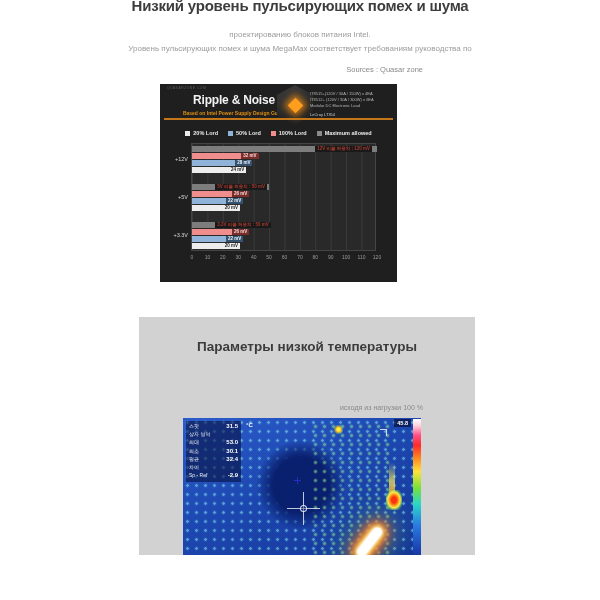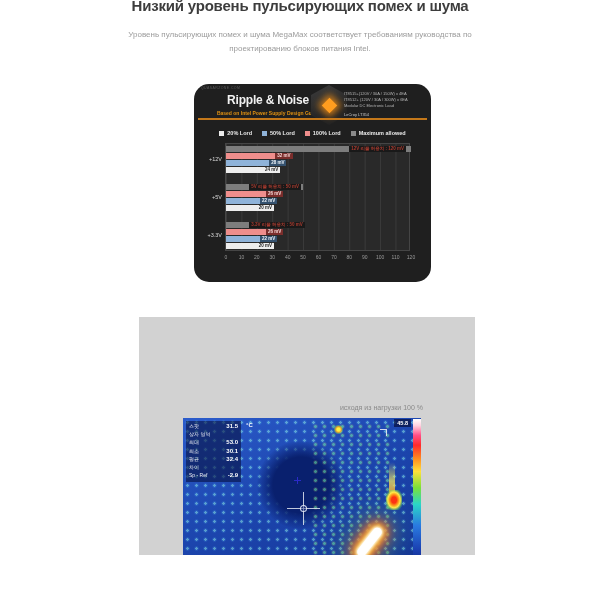--- a/index.html
+++ b/index.html
@@ -10,21 +10,21 @@
   }
   
   .page-title { position:absolute; top:-3px; left:0; width:100%; text-align:center;
     font-size:15px; font-weight:bold; color:#3d3d3d; letter-spacing:-0.2px; }
   .page-subtitle { position:absolute; top:28px; left:0; width:100%; text-align:center;
     font-size:8px; line-height:13.5px; color:#9b9b9b; }
   .sources { position:absolute; top:65px; left:0; width:423px; text-align:right;
     font-size:7.5px; color:#8a8a8a; }
 
   
-  .panel { position:absolute; left:194px; top:84px; width:237px; height:198px; background:#1f1f1f;border-radius:15px; }
+  .panel { position:absolute; left:160px; top:84px; width:237px; height:198px; background:#1f1f1f; }
   .watermark { position:absolute; left:7px; top:2px; font-size:3.5px; color:#5a5a5a; letter-spacing:.4px; }
   .hdr-left { position:absolute; left:10px; top:9px; width:128px; text-align:center; }
   .ripple-title { font-size:12px; font-weight:bold; color:#f2f2f2; letter-spacing:-0.2px; }
   .ripple-sub { margin-top:3px; font-size:5px; font-weight:bold; color:#e09112; }
   .hex { position:absolute; left:117px; top:1px; width:36px; height:40px;
     clip-path:polygon(50% 0,100% 25%,100% 75%,50% 100%,0 75%,0 25%);
     background:linear-gradient(160deg,#3d3d3d,#242424 70%); }
   .hex-core { position:absolute; left:12.5px; top:14.5px; width:11px; height:11px; background:#ff9d1f;
     transform:rotate(45deg); box-shadow:0 0 7px 3px rgba(255,150,20,.75); }
   .equip { position:absolute; left:150px; top:7px; font-size:4px; line-height:5.8px; color:#b5b5b5; }
@@ -115,23 +115,24 @@
   .hs-dot { position:absolute; left:167px; top:139px; width:8px; height:8px;
     background:radial-gradient(circle,#ff4a1a 0 25%, #ffd84a 55%, rgba(120,230,80,.4) 75%, transparent 90%); }
 </style>
 </head>
 <body>
 
 <div id="page">
 
   <div class="page-title">Низкий уровень пульсирующих помех и шума</div>
   <div class="page-subtitle">
+      <div>проектированию блоков питания Intel.</div>
       <div>Уровень пульсирующих помех и шума MegaMax соответствует требованиям руководства по</div>
-      <div>проектированию блоков питания Intel.</div>
-    </div>
+    </div>
+  <div class="sources">Sources : Quasar zone</div>
 
   <div class="panel">
     <div class="watermark">QUASARZONE.COM</div>
     <div class="hdr-left">
       <div class="ripple-title">Ripple &amp; Noise</div>
       <div class="ripple-sub">Based on Intel Power Supply Design Guide</div>
     </div>
     <div class="hex">
       <div class="hex-core"></div>
     </div>
@@ -222,20 +223,21 @@
         <div class="axis-tick" style="left: 100.917px;">70</div>
         <div class="axis-tick" style="left: 116.333px;">80</div>
         <div class="axis-tick" style="left: 131.75px;">90</div>
         <div class="axis-tick" style="left: 147.167px;">100</div>
         <div class="axis-tick" style="left: 162.583px;">110</div>
         <div class="axis-tick" style="left: 178px;">120</div>
       </div>
   </div>
 
   <div class="temp-section">
+    <div class="temp-title">Параметры низкой температуры</div>
     <div class="temp-note">исходя из нагрузки 100 %</div>
 
     <div class="flir">
       <div class="fan-circle"></div>
       <div class="dots-right"></div>
       <div class="hs-top"></div>
       <div class="hs-tail"></div>
       <div class="hs-small"></div>
       <div class="hs-big"></div>
       <div class="hs-dot"></div>

